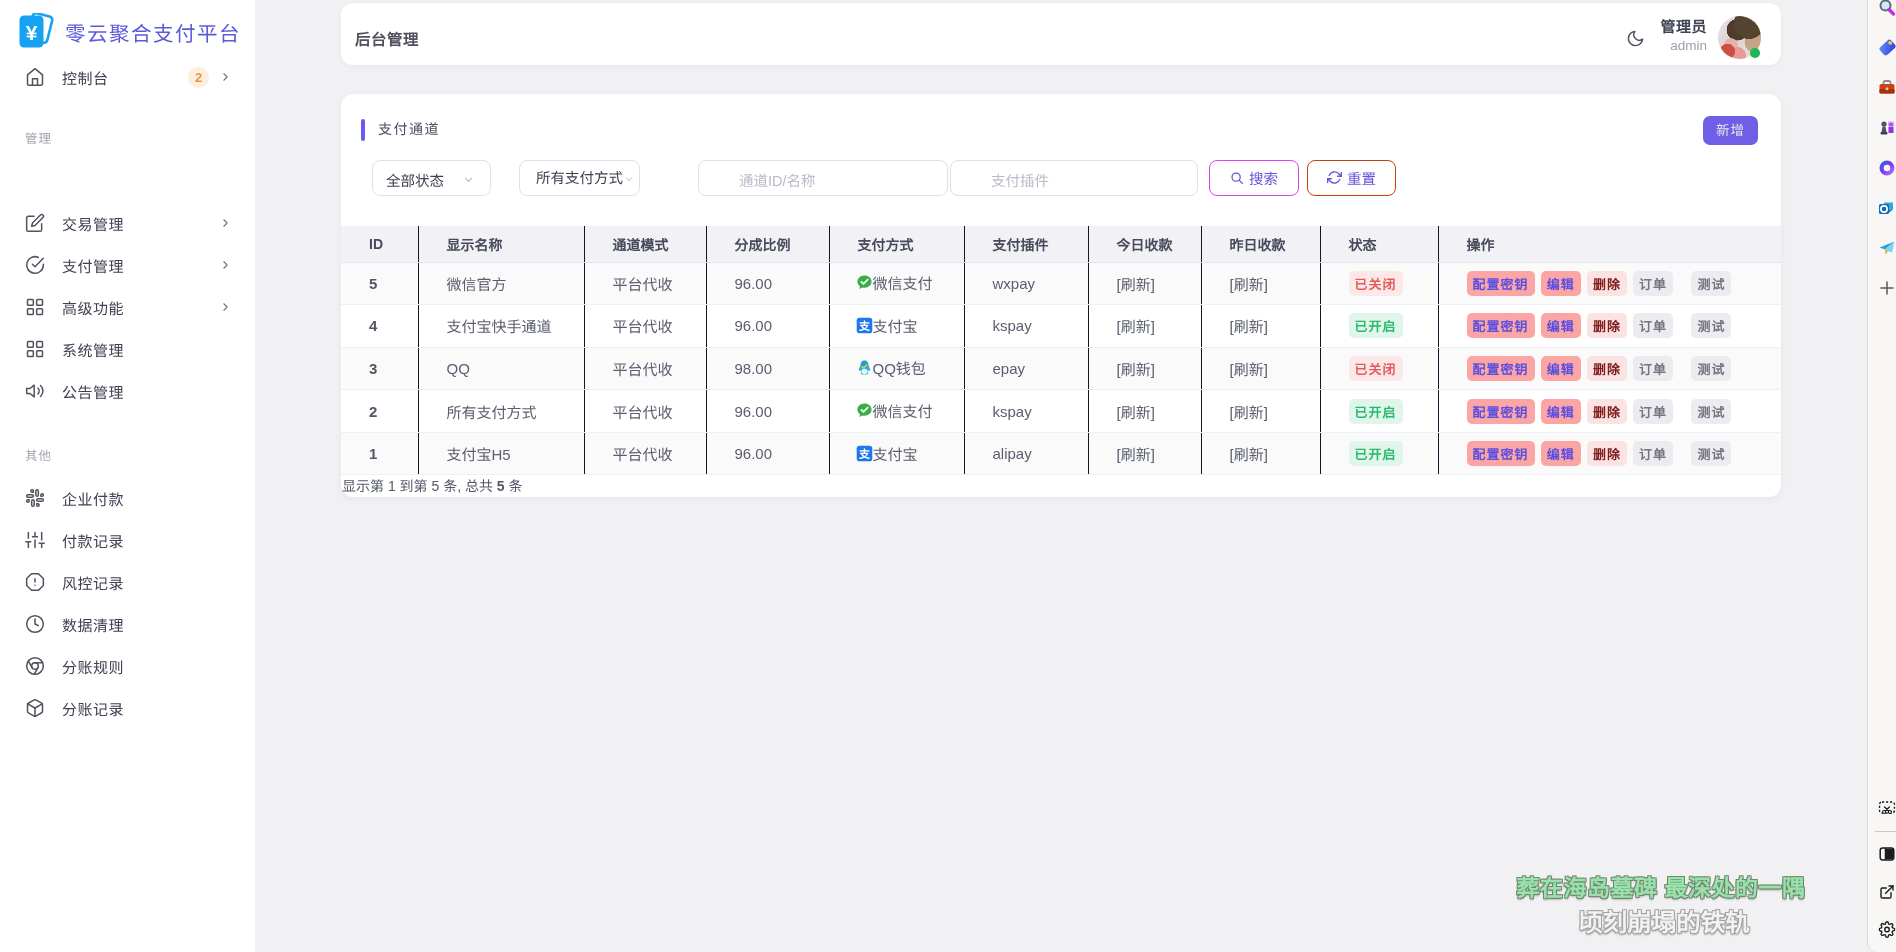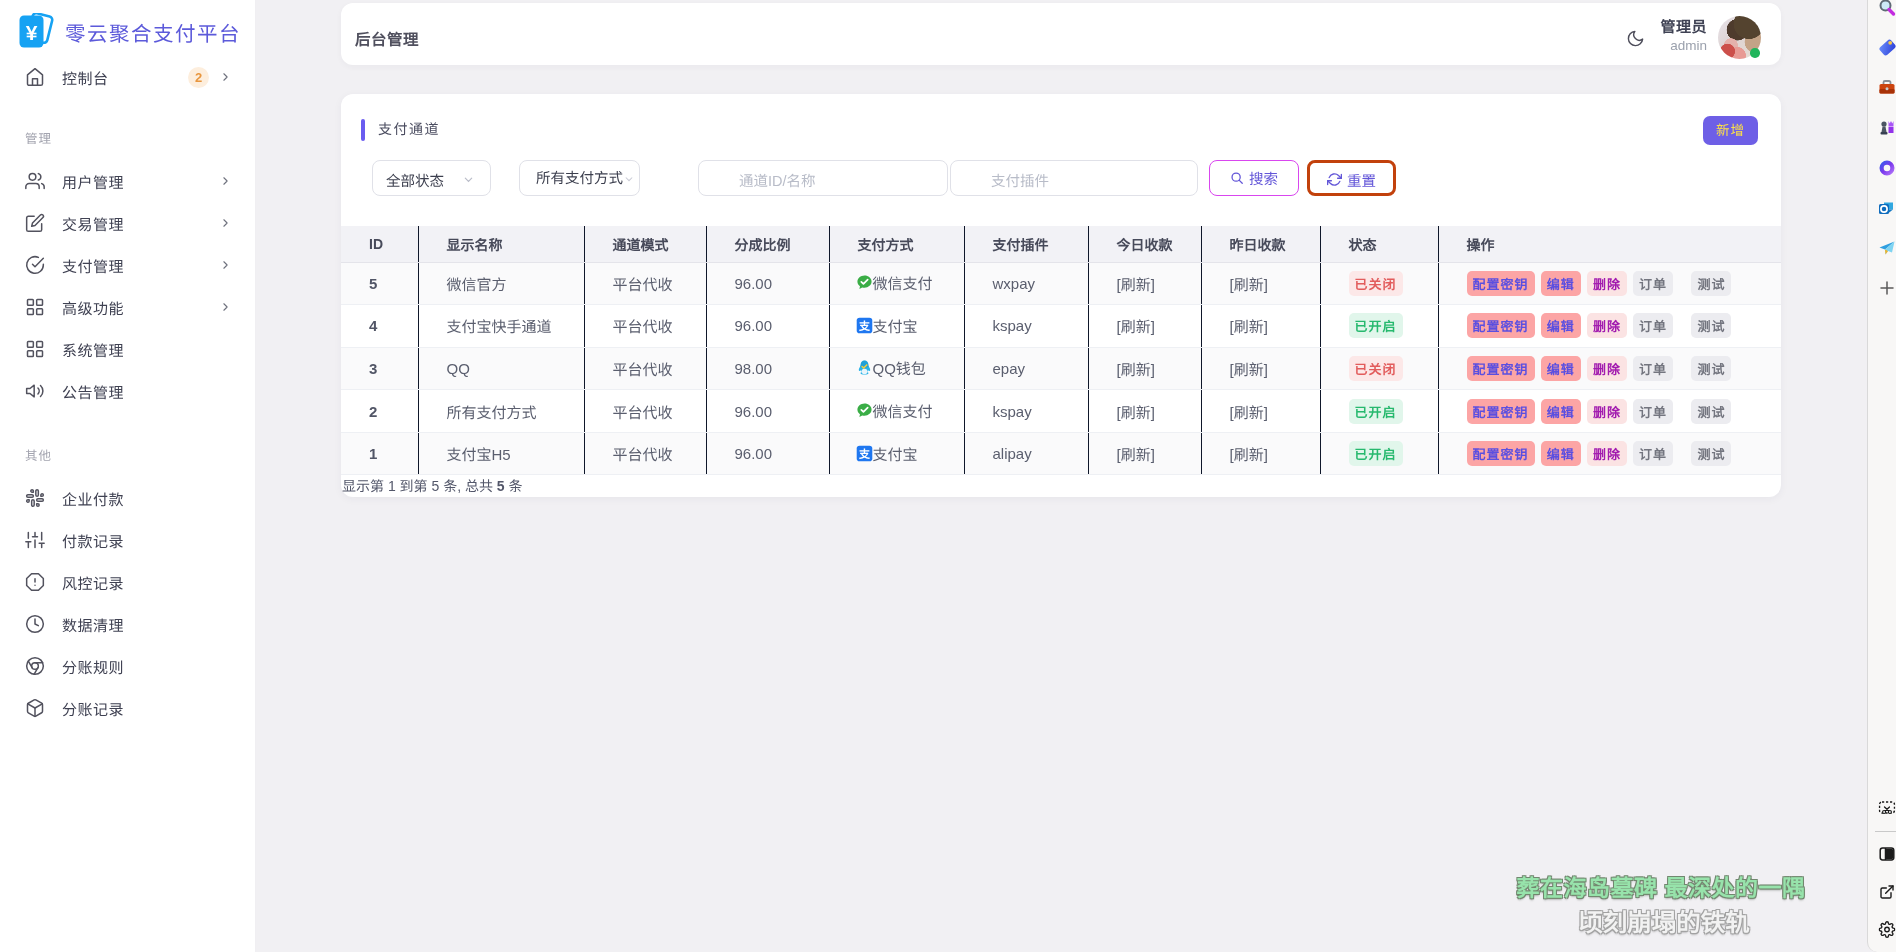--- a/index.html
+++ b/index.html
@@ -30,47 +30,47 @@
    radial-gradient(circle at 72% 18%, #54432f 0 32%, transparent 33%),
    radial-gradient(circle at 45% 32%, #4e3b2d 0 28%, transparent 29%),
    radial-gradient(circle at 88% 60%, #c4a387 0 24%, transparent 25%),
    linear-gradient(135deg, #e9e4ea 0%, #ddd3d3 45%, #e8ded2 100%);
 }
 #avdot { position:absolute; left:1409px; top:45px; width:9.5px; height:9.5px; border-radius:50%; background:#21b55c; }
 
 #card { position:absolute; left:341px; top:94px; width:1440px; height:403px; background:#fff; border-radius:12px; box-shadow:0 2px 8px rgba(40,40,70,0.05); }
 #cbar { position:absolute; left:20px; top:25px; width:3.5px; height:22px; border-radius:2px; background:#6a5cf0; }
 #ctitle { position:absolute; left:37px; top:24px; font-size:14px; color:#4b4d60; letter-spacing:1.5px; }
-#btnNew { position:absolute; left:1362px; top:22px; width:55px; height:29px; background:#6e5fe6; border-radius:7px; color:#fde047; font-size:13.5px; text-align:center; line-height:29px; letter-spacing:1px; }
+#btnNew { position:absolute; left:1362px; top:22px; width:55px; height:29px; background:#6e5fe6; border-radius:7px; color:#e5e5e5; font-size:13.5px; text-align:center; line-height:29px; letter-spacing:1px; }
 .fitem { position:absolute; top:65.5px; height:36px; border:1px solid #e0e1e8; border-radius:8px; background:#fff; font-size:14.5px; }
 #fsel { left:31px; width:119px; color:#3c3f4e; }
 #fsel .t { position:absolute; left:13px; top:8px; }
 #fsel svg { position:absolute; right:16px; top:13px; }
 #fbtn { left:178px; width:121px; color:#3b3e4d; text-align:center; line-height:34px; }
 #fin1 { left:357px; width:250px; }
 #fin2 { left:609px; width:248px; }
 .ph { position:absolute; left:12px; top:8px; color:#b8bcc8; font-size:14.5px;margin-left:28px; }
 #fsearch { left:868px; width:90px; border:1px solid #d946ef; color:#6356d8; }
-#freset { left:966px; width:89px; border:3px solid #c2410c; color:#6356d8; }
+#freset { left:966px; width:89px; border:1px solid #c2410c; color:#6356d8; }
 .btnlbl { position:absolute; left:0; top:0; width:100%; height:34px; display:flex; align-items:center; justify-content:center; gap:5px; font-size:14.5px; }
 
 table { position:absolute; left:0; top:132px; width:1440px; border-collapse:collapse; table-layout:fixed; }
 th { height:36px; background:#f2f2f6; font-size:14px; color:#474a5a; text-align:left; padding-left:28px; font-weight:bold; border-bottom:1px solid #e4e4ea; }
 td { height:42.6px; font-size:15px; color:#5a5e6e; padding-left:28px; border-bottom:1px solid #eef0f4; }
 tr.odd td { background:#fafafb; }
 td.id { font-weight:bold; color:#515566; }
 th+th, td+td { border-left:1px solid #0f172a; }
 th:first-child, td:first-child { border-left:none; }
 .pm { display:inline-flex; align-items:center; }
 .pm svg { margin-right:1px; }
 .bdg { display:inline-block; padding:3px 6px; border-radius:5px; font-size:13px; font-weight:bold; letter-spacing:1px; }
 .b-off { background:#fce8e8; color:#e25c5c; }
 .b-on { background:#e1f6eb; color:#27b96e; }
 .b-pu { background:#fca5a5; color:#5b4fe0; }
-.b-rd { background:#fbe3e3; color:#a21caf; }
+.b-rd { background:#fbe3e3; color:#7f1d1d; }
 .b-gy { background:#ececf0; color:#73757f; }
 .gap6 { margin-right:2px; }
 #tfoot { position:absolute; left:1px; top:381px; font-size:14px; color:#53576a; }
 
 #lyr1 { position:absolute; left:1661px; top:869px; transform:translateX(-50%); white-space:nowrap; font-size:23px; font-weight:bold; color:#97e3ab; letter-spacing:0.5px;
  text-shadow:-1px -1px 0 #72876f,1px -1px 0 #72876f,-1px 1px 0 #72876f,1px 1px 0 #72876f,0 2px 2px rgba(70,80,70,0.4); }
 #lyr2 { position:absolute; left:1664px; top:903px; transform:translateX(-50%); white-space:nowrap; font-size:24.5px; font-weight:bold; color:#f2f2f2; letter-spacing:0px;
  text-shadow:-1px -1px 0 #a2a2a2,1px -1px 0 #a2a2a2,-1px 1px 0 #a2a2a2,1px 1px 0 #a2a2a2,0 2px 2px rgba(90,90,90,0.4); }
 
 #edgebar { position:absolute; right:0; top:0; width:29px; height:952px; background:#f8f7f6; border-left:1px solid #d9d9d9; border-bottom-left-radius:10px; }
@@ -90,32 +90,20 @@
         <path d="M3 9.5l9-7.5 9 7.5V20a2 2 0 0 1-2 2H5a2 2 0 0 1-2-2z"></path>
         <path d="M9 22v-8h6v8"></path>
       </svg>
       <span class="txt">控制台</span>
       <span class="badge2">2</span>
       <svg class="chev" width="13" height="13" viewBox="0 0 24 24" fill="none" stroke="#70737f" stroke-width="2" stroke-linecap="round" stroke-linejoin="round">
         <path d="M9 18l6-6-6-6"></path>
       </svg>
     </div>
 <div class="slabel" style="top:128px">管理</div>
-<div class="mitem" style="top:163px">
-      <svg width="20" height="20" viewBox="0 0 24 24" fill="none" stroke="#52525e" stroke-width="1.8" stroke-linecap="round" stroke-linejoin="round">
-        <path d="M17 21v-2a4 4 0 0 0-4-4H5a4 4 0 0 0-4 4v2"></path>
-        <circle cx="9" cy="7" r="4"></circle>
-        <path d="M23 21v-2a4 4 0 0 0-3-3.87"></path>
-        <path d="M16 3.13a4 4 0 0 1 0 7.75"></path>
-      </svg>
-      <span class="txt">用户管理</span>
-      <svg class="chev" width="13" height="13" viewBox="0 0 24 24" fill="none" stroke="#70737f" stroke-width="2" stroke-linecap="round" stroke-linejoin="round">
-        <path d="M9 18l6-6-6-6"></path>
-      </svg>
-    </div>
 <div class="mitem" style="top:205px">
       <svg width="20" height="20" viewBox="0 0 24 24" fill="none" stroke="#52525e" stroke-width="1.8" stroke-linecap="round" stroke-linejoin="round">
         <path d="M11 4H4a2 2 0 0 0-2 2v14a2 2 0 0 0 2 2h14a2 2 0 0 0 2-2v-7"></path>
         <path d="M18.5 2.5a2.121 2.121 0 0 1 3 3L12 15l-4 1 1-4 9.5-9.5z"></path>
       </svg>
       <span class="txt">交易管理</span>
       <svg class="chev" width="13" height="13" viewBox="0 0 24 24" fill="none" stroke="#70737f" stroke-width="2" stroke-linecap="round" stroke-linejoin="round">
         <path d="M9 18l6-6-6-6"></path>
       </svg>
     </div>

